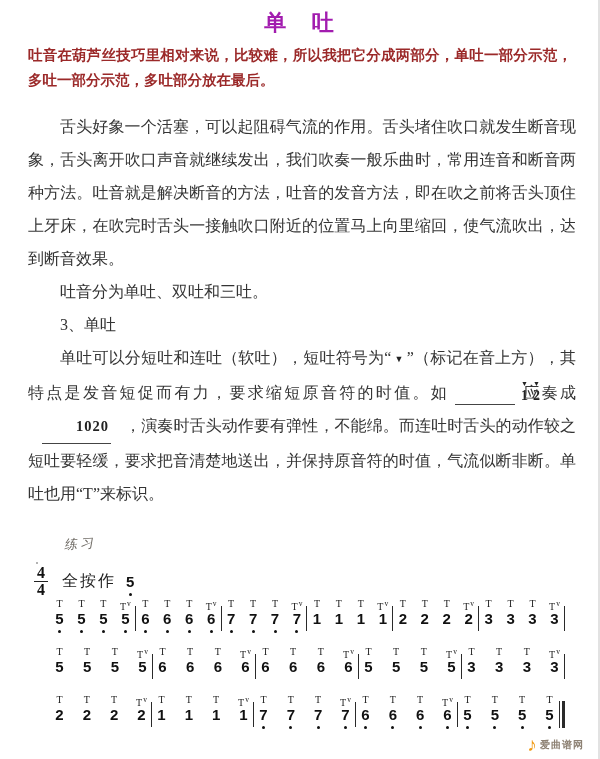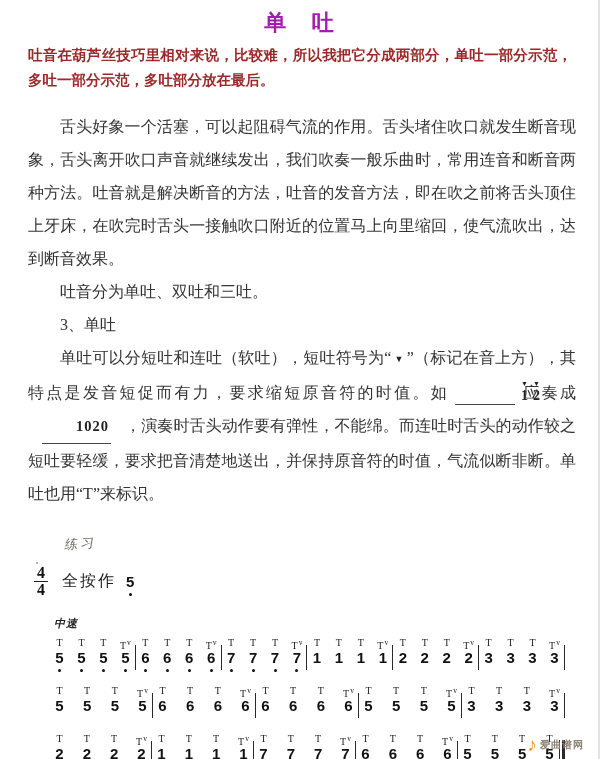--- a/index.html
+++ b/index.html
@@ -110,21 +110,20 @@
 <div class="score-section">
   <span class="hand-label">练习</span>
   <div class="sig-row">
     <span class="timesig">
       <span class="numr">4</span>
       <span class="den">4</span>
     </span>
     <span class="key-label">全按作</span>
     <span class="key-note"><span>5</span><span class="low-dot"></span></span>
   </div>
-  <div class="tempo">中速</div>
   <div class="score-lines">
       <div class="score-line">
         <div class="measure">
           <div class="note">
             <div class="t-mark">T</div>
             <div class="num">5</div>
             <div class="oct-dot"></div>
           </div>
           <div class="note">
             <div class="t-mark">T</div>

